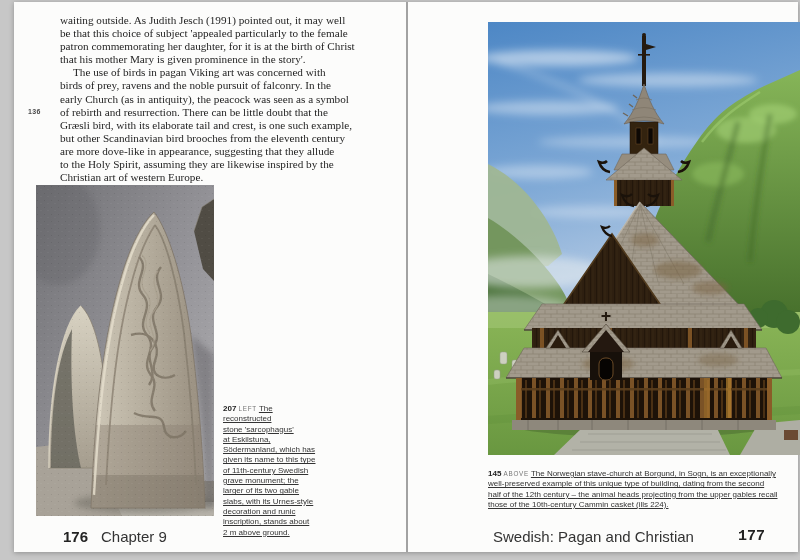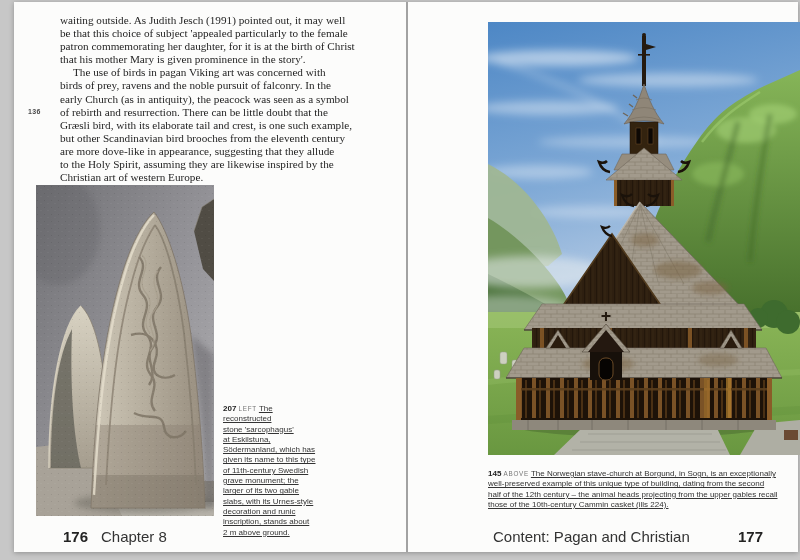--- a/index.html
+++ b/index.html
@@ -43,21 +43,21 @@
   .caption-right{left:474px;top:467px;width:316px;}
   .fig-num{font-weight:bold;color:#222;}
   .fig-pos{font-size:6.3px;letter-spacing:.7px;color:#757575;text-transform:uppercase;}
   .fig-text{white-space:pre;text-decoration:underline;}
   
   .footer-el{position:absolute;top:526px;font-size:15px;color:#333;}
   .pgnum{font-weight:bold;color:#222;}
   .footer-pg-left{left:49px;}
   .footer-ch-left{left:87px;}
   .footer-ch-right{left:479px;}
-  .footer-pg-right{left:724px;}
+  .footer-pg-right{left:724px;font-family:Liberation Mono, monospace;}
 </style>
 </head>
 <body>
 
 <div class="canvas">
   <div class="spread">
 
     <div class="page">
       <div class="margin-ref">136</div>
 
@@ -165,21 +165,21 @@
 of 11th-century Swedish
 grave monument; the
 larger of its two gable
 slabs, with its Urnes-style
 decoration and runic
 inscription, stands about
 2 m above ground.</span>
       </figcaption>
 
       <div class="footer-el pgnum footer-pg-left">176</div>
-      <div class="footer-el footer-ch-left">Chapter 8</div>
+      <div class="footer-el footer-ch-left">Chapter 9</div>
     </div>
 
     <div class="gutter"></div>
 
     <div class="page">
 
       <figure class="church-figure">
         <svg viewBox="0 0 312 433" role="img" aria-label="Photograph of the dark timber Borgund stave church with tiered shingle roofs and spire, set against green mountains and blue sky">
           <defs>
             <linearGradient id="sky" x1="0" y1="0" x2="0.25" y2="1">
@@ -355,18 +355,18 @@
 
       <figcaption class="caption caption-right">
         <span class="fig-num">145</span>
         <span class="fig-pos">ABOVE</span>
         <span class="fig-text">The Norwegian stave-church at Borgund, in Sogn, is an exceptionally
 well-preserved example of this unique type of building, dating from the second
 half of the 12th century – the animal heads projecting from the upper gables recall
 those of the 10th-century Cammin casket (ills 224).</span>
       </figcaption>
 
-      <div class="footer-el footer-ch-right">Content: Pagan and Christian</div>
+      <div class="footer-el footer-ch-right">Swedish: Pagan and Christian</div>
       <div class="footer-el pgnum footer-pg-right">177</div>
     </div>
 
   </div>
 </div>
 
 </body></html>

